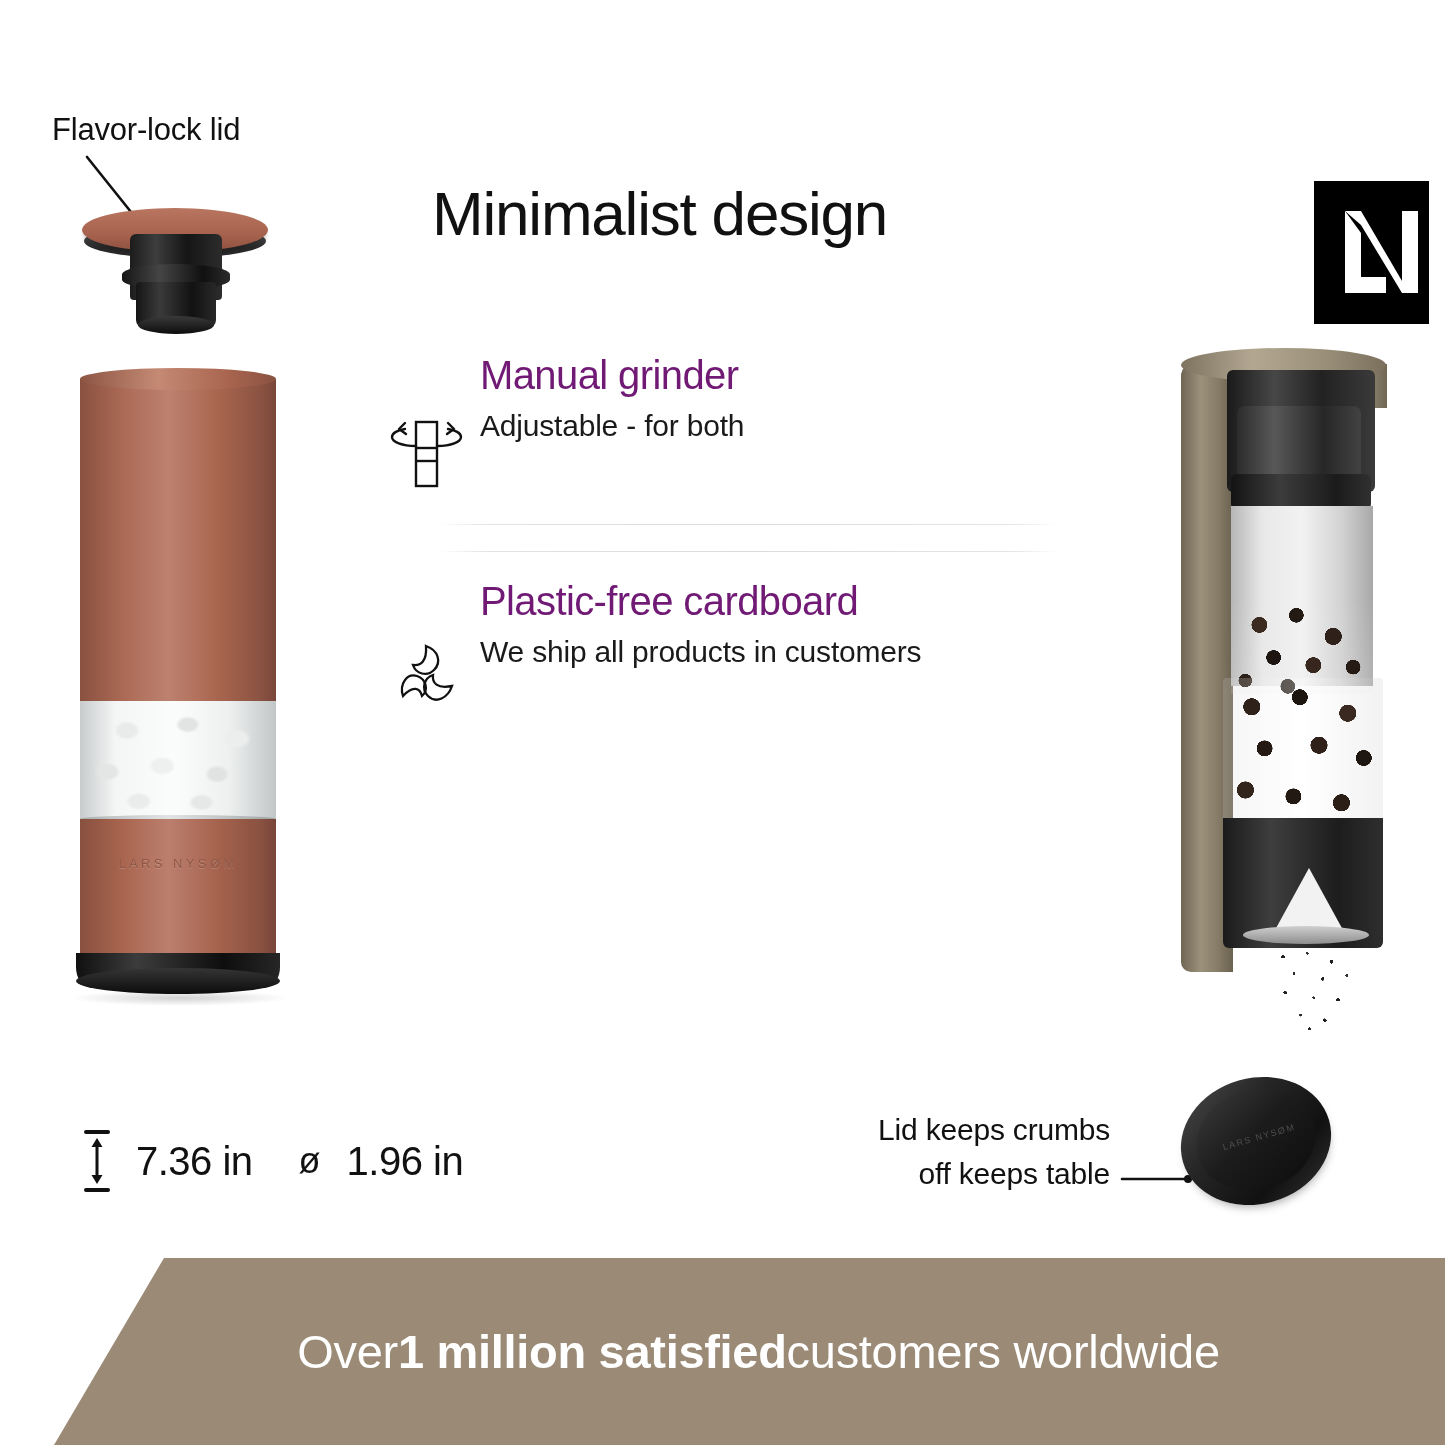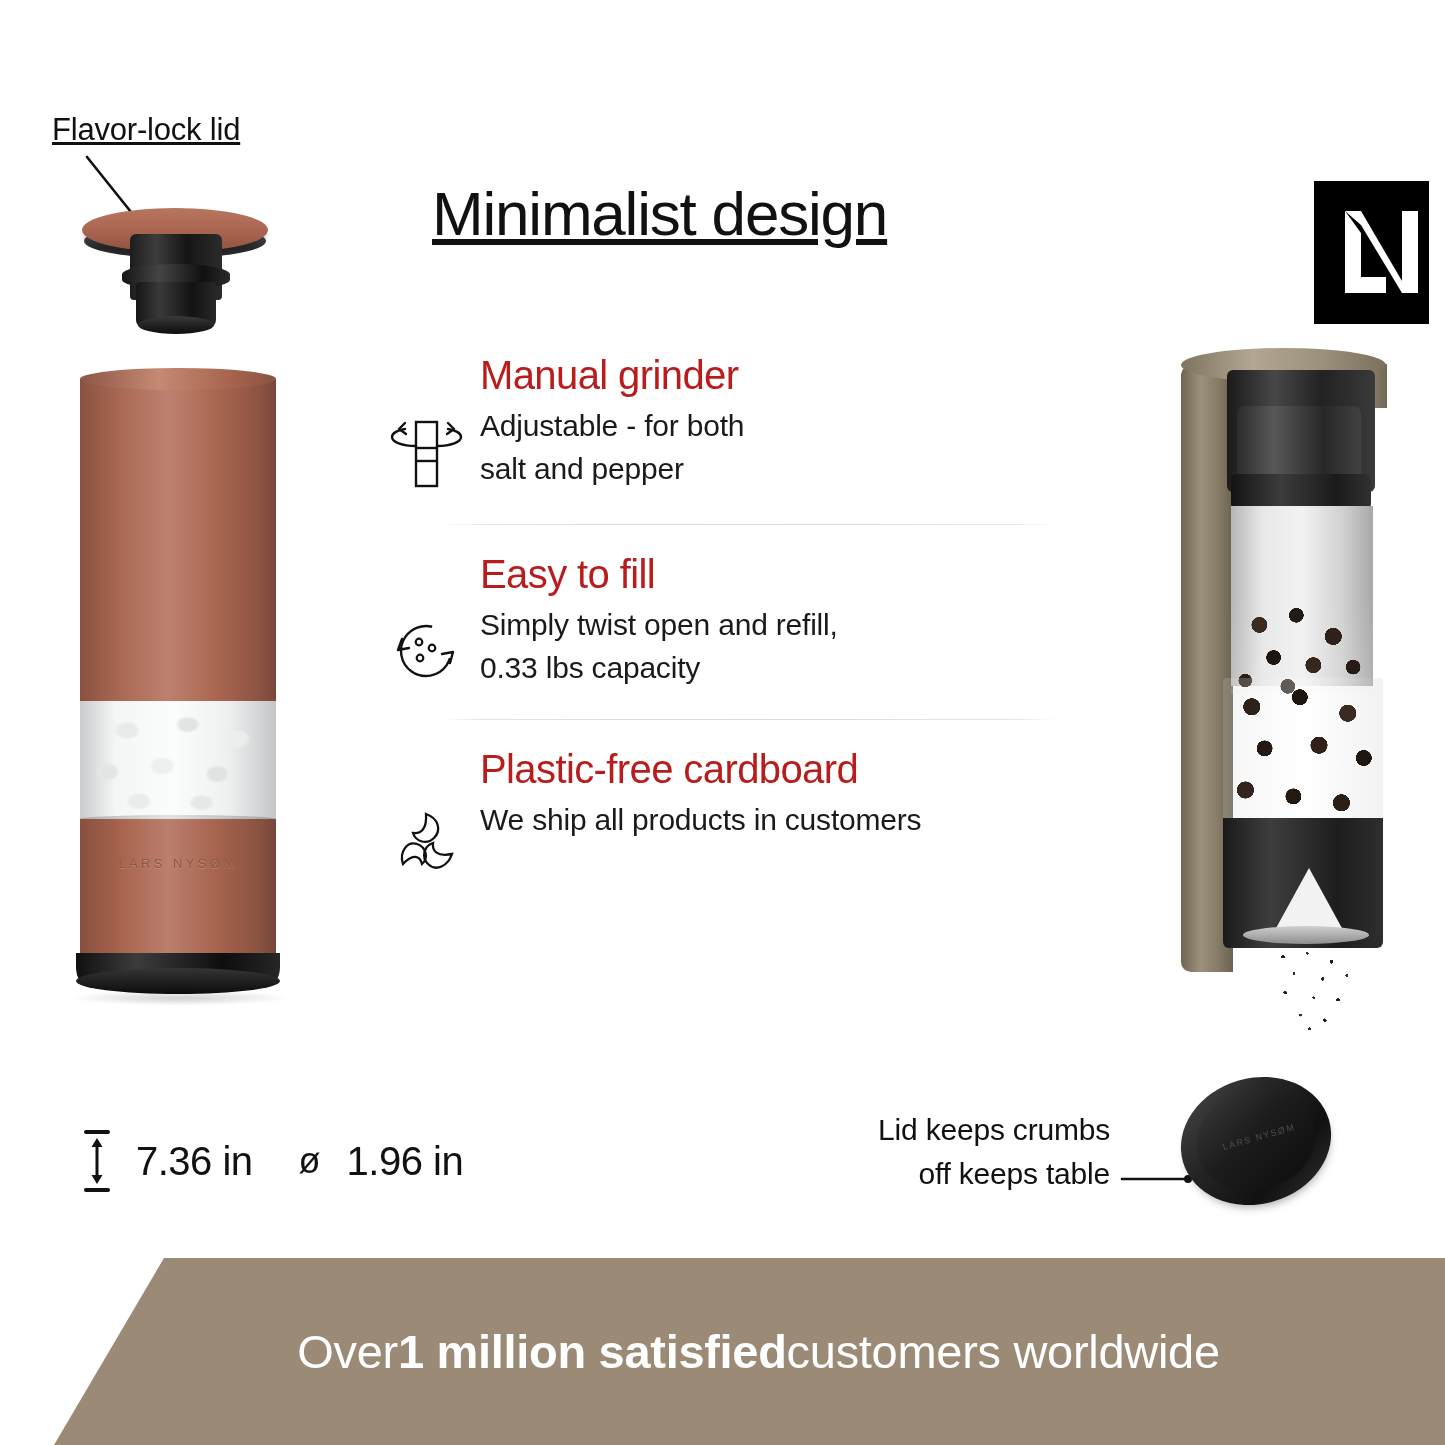--- a/index.html
+++ b/index.html
@@ -8,21 +8,21 @@
     background:#ffffff;
     font-family:"Liberation Sans", sans-serif;
     color:#111111;
     overflow:hidden;
     position:relative;
   }
   .stage{position:absolute;inset:0;}
 
   
   .abs{position:absolute;}
-  .nowrap{white-space:nowrap;text-decoration:underline;}
+  .nowrap{white-space:nowrap;}
 
   
   #flavor-callout{
     left:52px;top:112px;
     font-size:31px;letter-spacing:-0.2px;color:#111;
   }
   #flavor-leader{left:85px;top:155px;}
 
   
   #left-product{left:60px;top:190px;width:260px;height:810px;}
@@ -118,21 +118,21 @@
   }
 
   
   #features{left:372px;top:352px;width:700px;}
   .feature{position:relative;display:flex;align-items:flex-start;}
   .feature-icon{
     width:108px;flex:0 0 108px;display:flex;justify-content:center;
   }
   .feature-text{padding-top:2px;}
   .feature-title{
-    font-size:40px;font-weight:400;letter-spacing:-0.6px;color:#b91c1c;line-height:1.08;
+    font-size:40px;font-weight:400;letter-spacing:-0.6px;color:#701a75;line-height:1.08;
   }
   .feature-desc{
     font-size:30px;font-weight:300;color:#1a1a1a;line-height:1.42;margin-top:8px;
     letter-spacing:-0.2px;
   }
   .divider{
     height:1px;margin:26px 0 26px 68px;width:618px;
     background:linear-gradient(90deg,rgba(0,0,0,0) 0%,#e2e2e2 8%,#dcdcdc 50%,#e4e4e4 92%,rgba(0,0,0,0) 100%);
   }
   .f1 .feature-icon{padding-top:56px;}
@@ -334,46 +334,26 @@
           <path d="M30 38 C16 38, 6 34, 6 29 C6 25, 12 22, 19 21" fill="none" stroke="#111" stroke-width="2.4" stroke-linecap="round"></path>
           <path d="M19 15 L13 21 L20 26" fill="none" stroke="#111" stroke-width="2.4" stroke-linecap="round" stroke-linejoin="round"></path>
           <path d="M51 38 C65 38, 75 34, 75 29 C75 25, 69 22, 62 21" fill="none" stroke="#111" stroke-width="2.4" stroke-linecap="round"></path>
           <path d="M62 15 L68 21 L61 26" fill="none" stroke="#111" stroke-width="2.4" stroke-linecap="round" stroke-linejoin="round"></path>
         </svg>
       </div>
       <div class="feature-text">
         <div class="feature-title">Manual grinder</div>
         <div class="feature-desc">
           <div>Adjustable - for both</div>
-          <div>salt and pepper</div>
         </div>
       </div>
     </div>
 
     <div class="divider"></div>
 
-    <div class="feature f2">
-      <div class="feature-icon">
-        <svg width="80" height="84" viewBox="0 0 80 84">
-          <circle cx="40" cy="42" r="25" fill="none" stroke="#111" stroke-width="2.4" stroke-dasharray="108 40" transform="rotate(35 40 42)"></circle>
-          <path d="M16 30 L12 41 L23 39" fill="none" stroke="#111" stroke-width="2.4" stroke-linecap="round" stroke-linejoin="round"></path>
-          <path d="M64 54 L67 43 L56 45" fill="none" stroke="#111" stroke-width="2.4" stroke-linecap="round" stroke-linejoin="round"></path>
-          <circle cx="33" cy="33" r="3.3" fill="none" stroke="#111" stroke-width="2.2"></circle>
-          <circle cx="46" cy="39" r="3.3" fill="none" stroke="#111" stroke-width="2.2"></circle>
-          <circle cx="34" cy="49" r="3.3" fill="none" stroke="#111" stroke-width="2.2"></circle>
-        </svg>
-      </div>
-      <div class="feature-text">
-        <div class="feature-title">Easy to fill</div>
-        <div class="feature-desc">
-          <div>Simply twist open and refill,</div>
-          <div>0.33 lbs capacity</div>
-        </div>
-      </div>
-    </div>
 
     <div class="divider"></div>
 
     <div class="feature f3">
       <div class="feature-icon">
         <svg width="80" height="86" viewBox="0 0 80 86">
           <g fill="none" stroke="#111" stroke-width="2.3" stroke-linecap="round">
             <path d="M40 12 C52 16, 56 28, 48 36 C41 43, 30 40, 27 31 C35 32, 41 27, 40 12 Z"></path>
             <path d="M66 52 C62 64, 50 70, 42 62 C35 55, 38 44, 47 41 C46 49, 51 55, 66 52 Z"></path>
             <path d="M17 62 C13 50, 21 39, 31 42 C40 45, 43 56, 36 62 C34 54, 27 51, 17 62 Z"></path>

